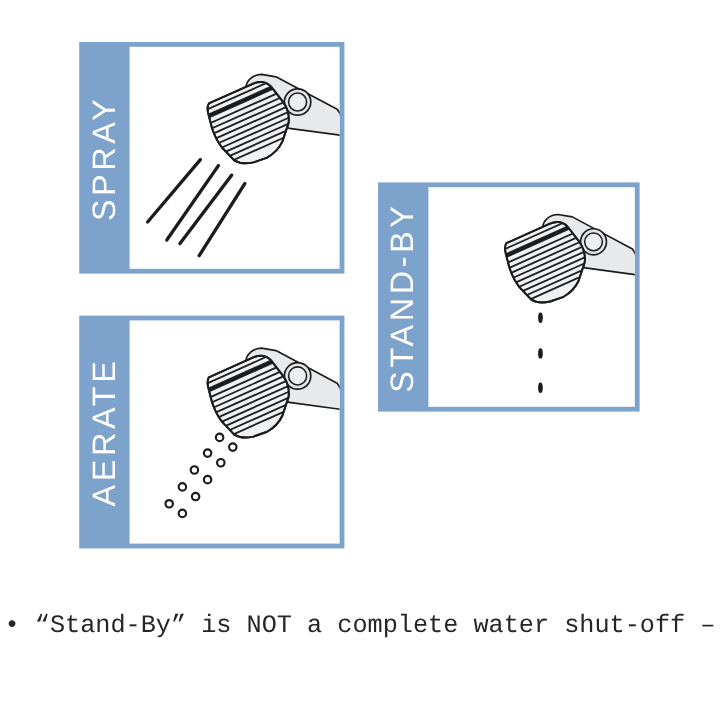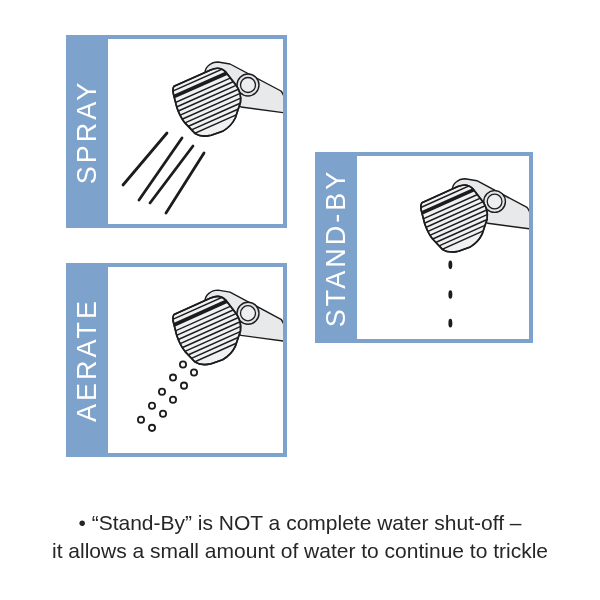--- a/index.html
+++ b/index.html
@@ -34,21 +34,21 @@
   .head      {fill:#f0f1f3;stroke:var(--line_dark,#1c1c1c);stroke-width:1.6;stroke-linejoin:round;}
   .hatch     {stroke:var(--line_dark,#1c1c1c);stroke-width:1.5;}
   .hatch-thick{stroke:var(--line_dark,#1c1c1c);stroke-width:3.8;}
   .spray-line{stroke:var(--line_dark,#1c1c1c);stroke-width:2.8;stroke-linecap:round;}
   .bubble    {fill:#ffffff;stroke:var(--line_dark,#1c1c1c);stroke-width:1.8;}
   .drop      {fill:var(--line_dark,#1c1c1c);}
 
   .caption{
     position:absolute;left:0;right:0;top:509px;
     text-align:center;color:var(--text_dark,#262626);
-    font-size:21px;line-height:28px;
+    font-size:21px;line-height:28px;font-family:Liberation Mono, monospace;
   }
   .defs-holder{position:absolute;width:0;height:0;overflow:hidden;}
 </style>
 </head>
 <body>
 
 <svg class="defs-holder" aria-hidden="true">
   <defs>
     <path id="headShape" d="M -26,-30 L 14,-30 Q 24,-30 27,-22 L 31,-6 Q 33,4 28,12 L 17,24 Q 10,30 0,31 L -12,30 Q -22,28 -26,22 L -31,8 Q -33,0 -32,-10 L -30,-22 Q -29,-28 -26,-30 Z"></path>
     <clipPath id="headClip">
@@ -132,16 +132,15 @@
           <ellipse class="drop" cx="95" cy="110" rx="2" ry="4.4"></ellipse>
           <ellipse class="drop" cx="95" cy="140" rx="2" ry="4.4"></ellipse>
           <ellipse class="drop" cx="95" cy="169" rx="2" ry="4.4"></ellipse>
         </g>
       </svg>
     </div>
   </section>
 
   <div class="caption">
     <div>• “Stand-By” is NOT a complete water shut-off –</div>
-    <div>it allows a small amount of water to continue to trickle</div>
   </div>
 
 </div>
 
 </body></html>

